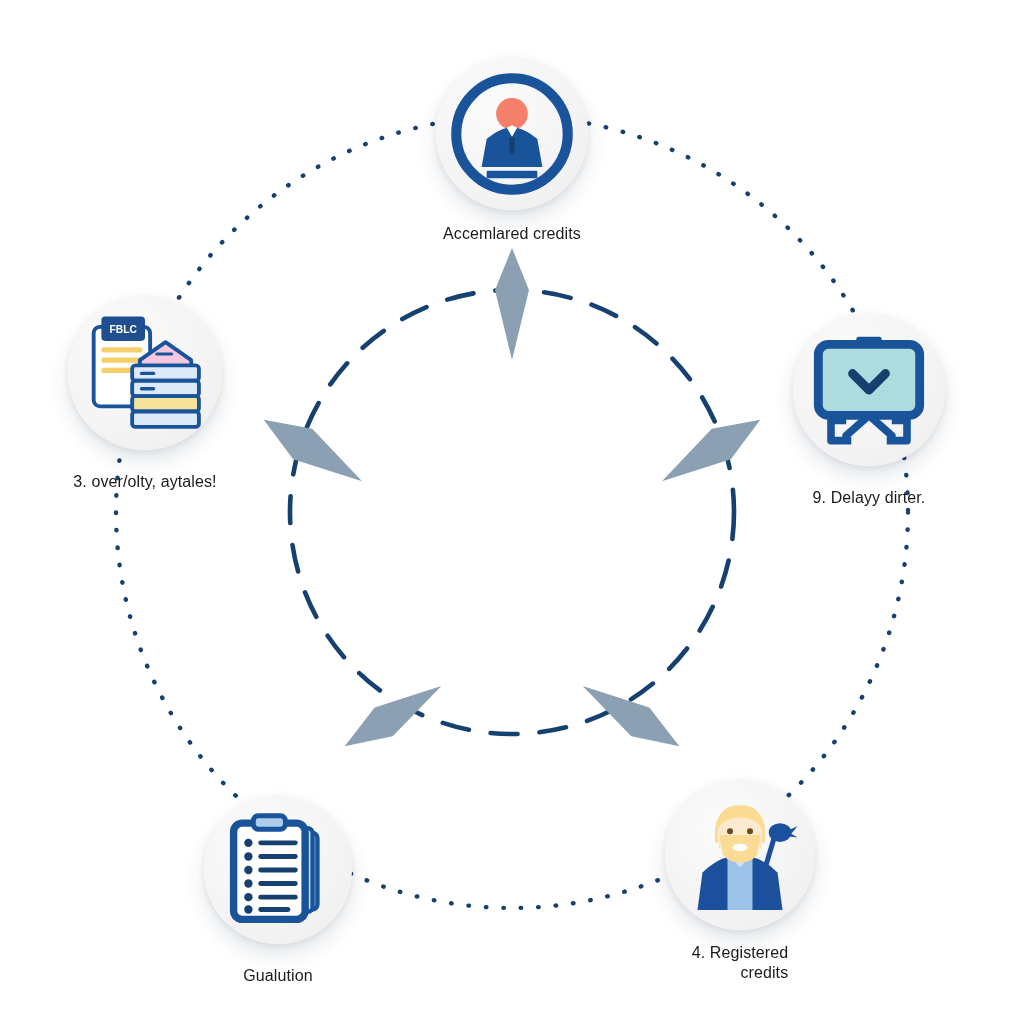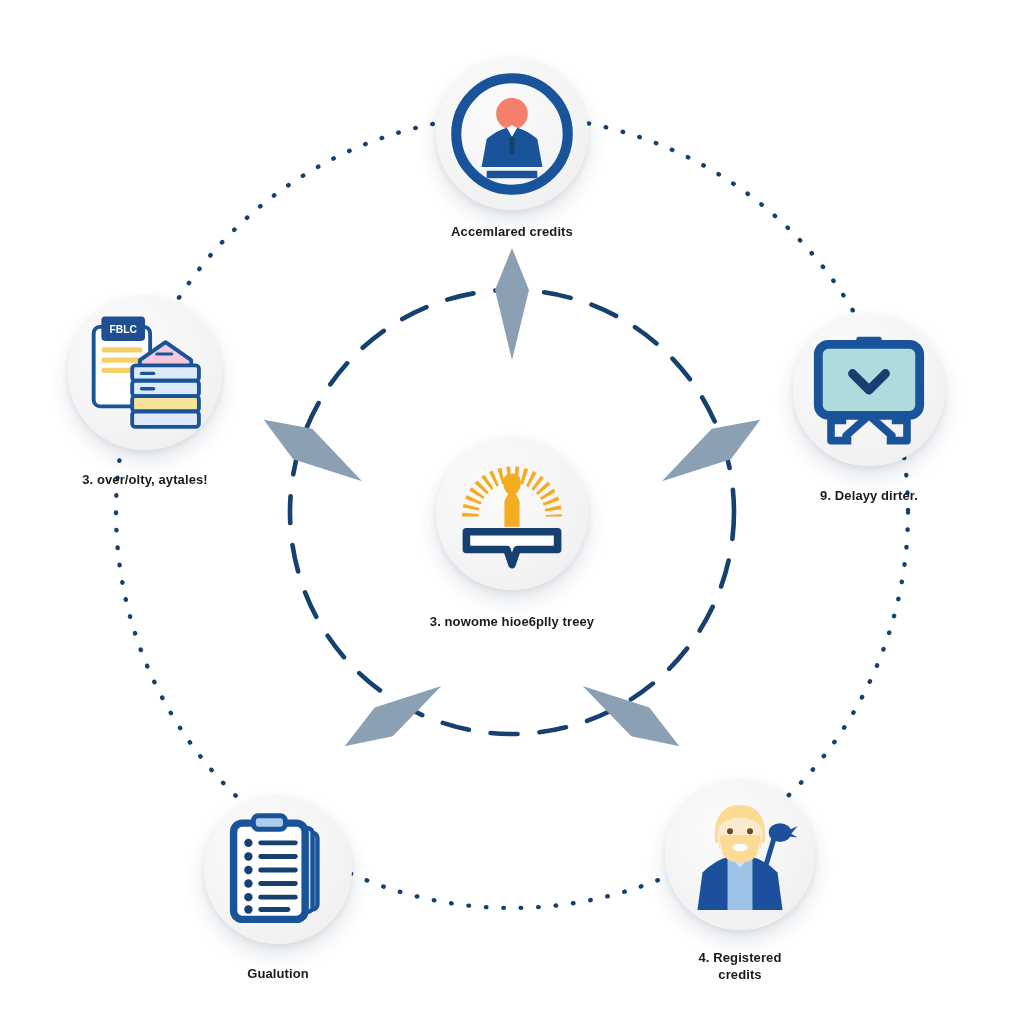--- a/index.html
+++ b/index.html
@@ -45,22 +45,22 @@
     display: flex;
     align-items: center;
     justify-content: center;
   }
   .badge svg { display: block; }
 
   .node-label {
     margin-top: 14px;
     text-align: center;
     color: #1b1b1d;
-    font-size: 13px;
-    font-weight: 700;
+    font-size: 16px;
+    font-weight: 400;
     letter-spacing: 0.1px;
     line-height: 1.28;
     white-space: pre-line;
   }
 
   
   #node-top        { left: 512px; top: 58px; }
   #node-top .badge { width: 152px; height: 152px; }
 
   #node-left        { left: 145px; top: 296px; }
@@ -76,21 +76,21 @@
   #node-bottom-left .badge { width: 148px; height: 148px; }
 
   #node-bottom-right        { left: 740px; top: 780px; }
   #node-bottom-right .badge { width: 150px; height: 150px; }
 
   
   #node-left  .node-label { margin-top: 22px; }
   #node-right .node-label { margin-top: 22px; }
   #node-center .node-label { margin-top: 24px; }
   #node-bottom-left .node-label { margin-top: 22px; }
-  #node-bottom-right .node-label { margin-top: 20px; }
+  #node-bottom-right .node-label { margin-top: 13px; text-align: right; }
 </style>
 </head>
 <body>
 
 <div id="stage">
 
   <svg id="rings" viewBox="0 0 1024 1024">
 
     <circle cx="512" cy="512" r="396" fill="none" stroke="#16406f" stroke-width="4.4" stroke-linecap="round" stroke-dasharray="0.5 17"></circle>
 
@@ -161,30 +161,20 @@
         <path d="M 47 47 L 60 60 L 73 47" fill="none" stroke="#16406f" stroke-width="7" stroke-linecap="round" stroke-linejoin="round"></path>
         <path d="M 60 80 L 42 96" fill="none" stroke="#19549b" stroke-width="6" stroke-linecap="round"></path>
         <path d="M 60 80 L 78 96" fill="none" stroke="#19549b" stroke-width="6" stroke-linecap="round"></path>
         <path d="M 42 84 L 30 84 L 30 100 L 46 100" fill="none" stroke="#19549b" stroke-width="6" stroke-linejoin="round"></path>
         <path d="M 78 84 L 90 84 L 90 100 L 74 100" fill="none" stroke="#19549b" stroke-width="6" stroke-linejoin="round"></path>
       </svg>
     </div>
     <div class="node-label">9. Delayy dirter.</div>
   </div>
 
-  <div class="node" id="node-center">
-    <div class="badge">
-      <svg viewBox="0 0 120 120" width="152" height="152">
-        <path d="M 27 62 A 33 33 0 0 1 93 62" fill="none" stroke="#f4ad23" stroke-width="13" stroke-dasharray="2.6 3.4"></path>
-        <path d="M 60 28 Q 67 28 67 35 Q 67 41 63 44 L 66 50 L 66 70 L 54 70 L 54 50 L 57 44 Q 53 41 53 35 Q 53 28 60 28 Z" fill="#f4ad23"></path>
-        <path d="M 24 74 L 96 74 L 96 88 L 64 88 L 60 100 L 56 88 L 24 88 Z" fill="#ffffff" stroke="#16406f" stroke-width="6" stroke-linejoin="round"></path>
-      </svg>
-    </div>
-    <div class="node-label">3. nowome hioe6plly treey</div>
-  </div>
 
   <div class="node" id="node-bottom-left">
     <div class="badge">
       <svg viewBox="0 0 120 120" width="148" height="148">
 
         <rect x="78" y="30" width="14" height="62" rx="4" fill="#9dc4e8" stroke="#19549b" stroke-width="3.5"></rect>
         <rect x="72" y="26" width="16" height="68" rx="4" fill="#cfe2f6" stroke="#19549b" stroke-width="3.5"></rect>
 
         <rect x="24" y="22" width="58" height="78" rx="7" fill="#ffffff" stroke="#19549b" stroke-width="6"></rect>
         <rect x="40" y="16" width="26" height="11" rx="4" fill="#aecdea" stroke="#19549b" stroke-width="4"></rect>

